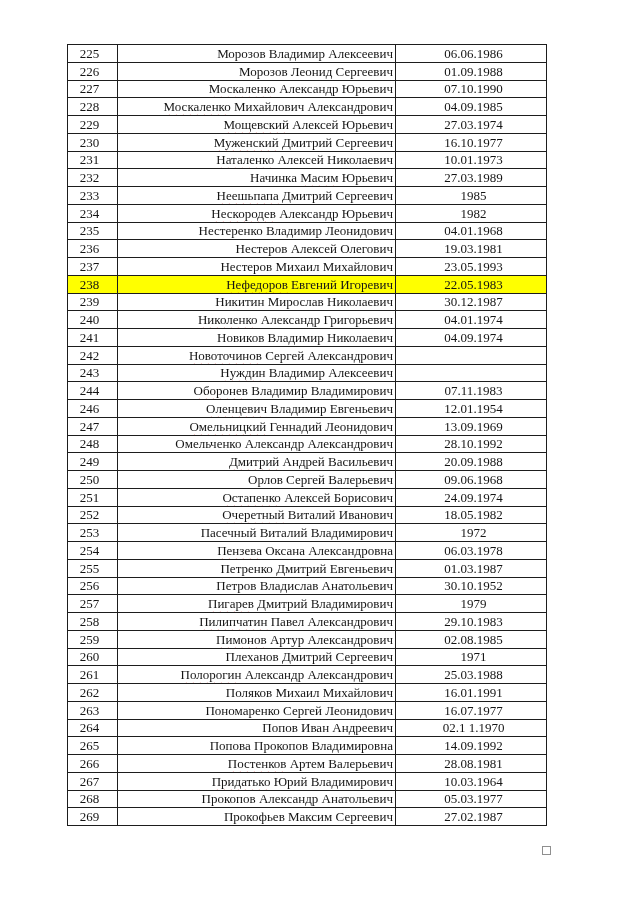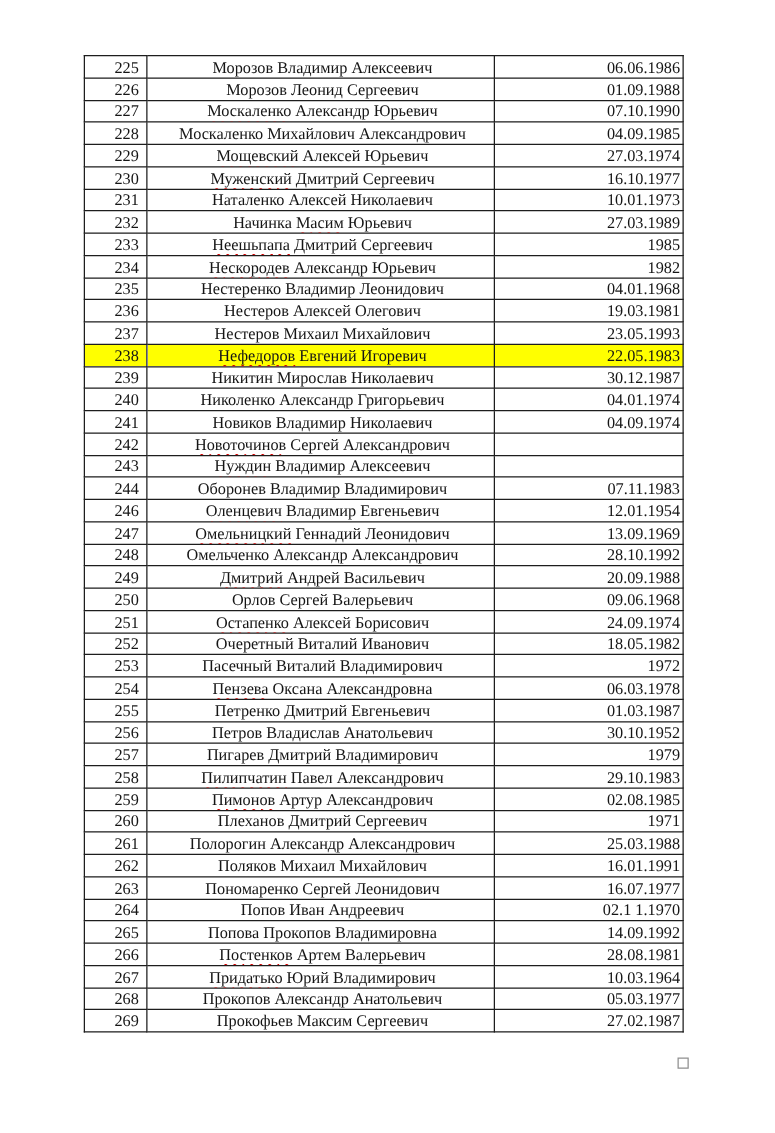--- a/index.html
+++ b/index.html
@@ -24,23 +24,23 @@
   table.doc-table td {
     border: 1px solid #1d1d1d;
     height: 16.75px;
     font-size: 13px;
     line-height: 1;
     color: #151515;
     vertical-align: middle;
     overflow: hidden;
     white-space: nowrap;
   }
-  td.c-num  { width: 50px;  text-align: right; padding: 0 6px 0 0; }
-  td.c-name { width: 278px; text-align: center;  padding: 0 2px 0 5px; }
-  td.c-date { width: 151px; text-align: right;  padding: 0 2px 0 7px; }
+  td.c-num  { width: 50px;  text-align: center; padding: 0 6px 0 0; }
+  td.c-name { width: 278px; text-align: right;  padding: 0 2px 0 5px; }
+  td.c-date { width: 151px; text-align: center;  padding: 0 2px 0 7px; }
   tr.highlight td { background: var(--highlight, #ffff00); }
   .wavy {
     text-decoration-line: underline;
     text-decoration-style: wavy;
     text-decoration-color: var(--misspell, #d40000);
     text-decoration-thickness: 1px;
     text-underline-offset: 3px;
   }
   .resize-handle {
     position: absolute;

